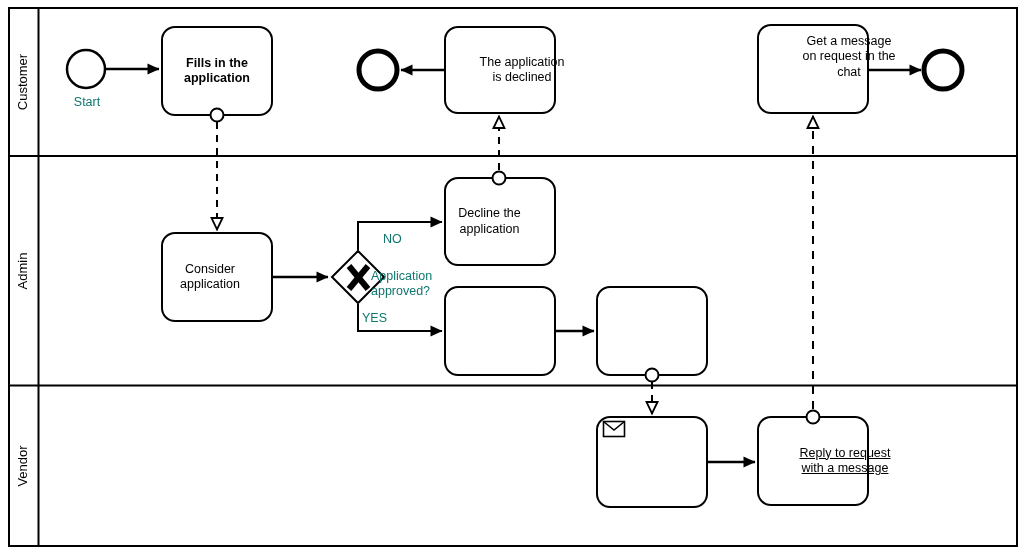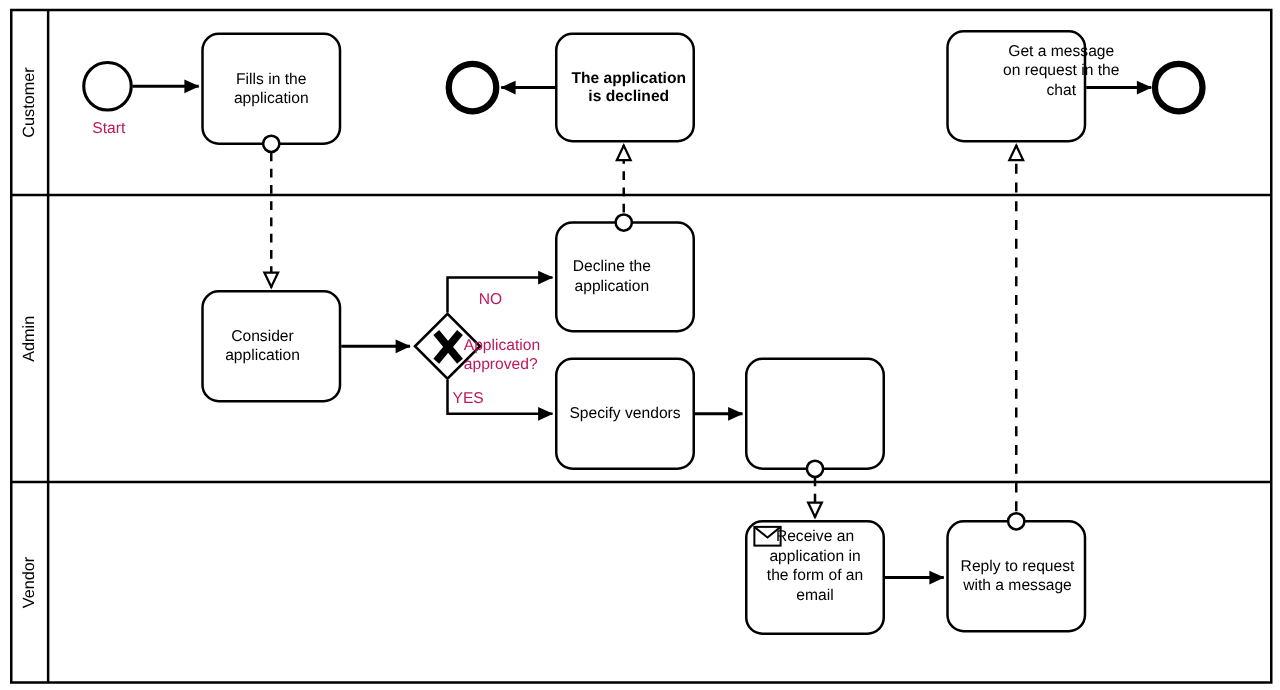--- a/index.html
+++ b/index.html
@@ -30,21 +30,21 @@
     height: 16px;
     text-align: center;
     font: 13px/16px "Liberation Sans", sans-serif;
     color: #000;
     transform: rotate(-90deg);
     pointer-events: none;
   }
   .edge-label {
     position: absolute;
     font: 12.5px/15px "Liberation Sans", sans-serif;
-    color: #be185d;
+    color: #0f766e;
     white-space: pre-line;
     pointer-events: none;
   }
 </style>
 </head>
 <body>
 
 <div id="stage">
 
   <svg id="diagram-svg" width="1024" height="552" viewBox="0 0 1024 552">
@@ -104,37 +104,32 @@
     <g>
       <rect x="603.5" y="421.5" width="21" height="15" fill="#fff" stroke="#000" stroke-width="1.6"></rect>
       <path d="M603.5,421.5 L614,430 L624.5,421.5" fill="none" stroke="#000" stroke-width="1.6"></path>
     </g>
   </svg>
 
   <div class="lane-label" style="left:-37px; top:74px;">Customer</div>
   <div class="lane-label" style="left:-37px; top:263px;">Admin</div>
   <div class="lane-label" style="left:-37px; top:458px;">Vendor</div>
 
-  <div class="label" style="left:162px; top:27px; width:110px; height:88px;">Fills in the
+  <div class="label" style="left:162px; top:27px; width:110px; height:88px;font-weight:bold;">Fills in the
 application</div>
-  <div class="label" style="left:448px; top:27px; width:110px; height:86px;font-weight:bold;">The application
+  <div class="label" style="left:467px; top:27px; width:110px; height:86px;">The application
 is declined</div>
   <div class="label" style="left:758px; top:25px; width:110px; height:64px;margin-left:36px;">Get a message
 on request in the
 chat</div>
   <div class="label" style="left:162px; top:233px; width:96px; height:88px;">Consider
 application</div>
   <div class="label" style="left:445px; top:178px; width:89px; height:87px;">Decline the
 application</div>
-  <div class="label" style="left:445px; top:287px; width:110px; height:88px;">Specify vendors</div>
-  <div class="label top-align" style="left:597px; top:417px; width:110px; height:90px;">Receive an
-application in
-the form of an
-email</div>
-  <div class="label" style="left:765px; top:417px; width:98px; height:88px;">Reply to request
+  <div class="label" style="left:796px; top:417px; width:98px; height:88px;text-decoration:underline;">Reply to request
 with a message</div>
 
   <div class="edge-label" style="left:47px; top:95px; width:80px; text-align:center;">Start</div>
   <div class="edge-label" style="left:383px; top:232px;">NO</div>
   <div class="edge-label" style="left:362px; top:311px;">YES</div>
   <div class="edge-label" style="left:371px; top:269px; width:66px;">Application
 approved?</div>
 
 </div>
 

